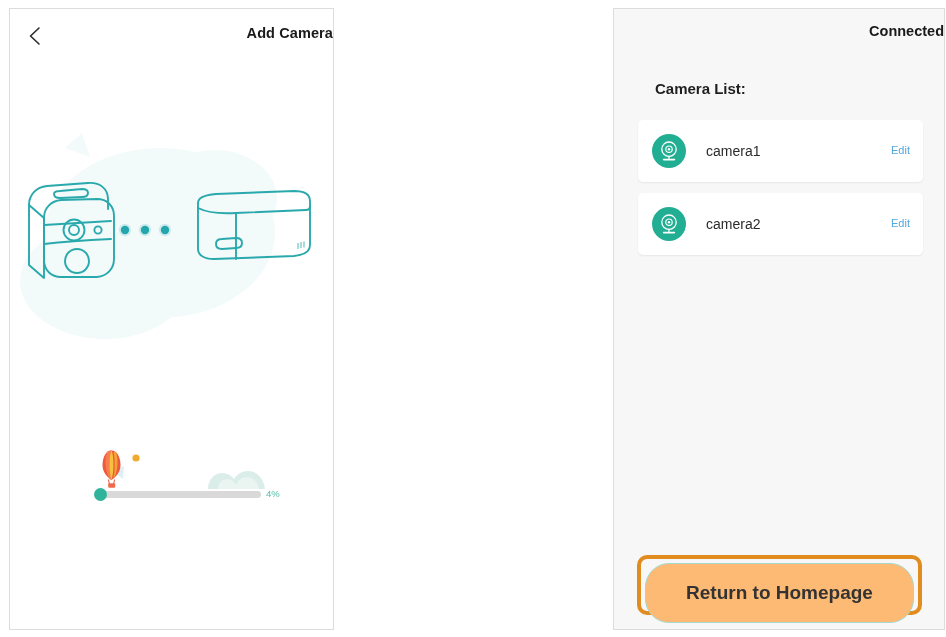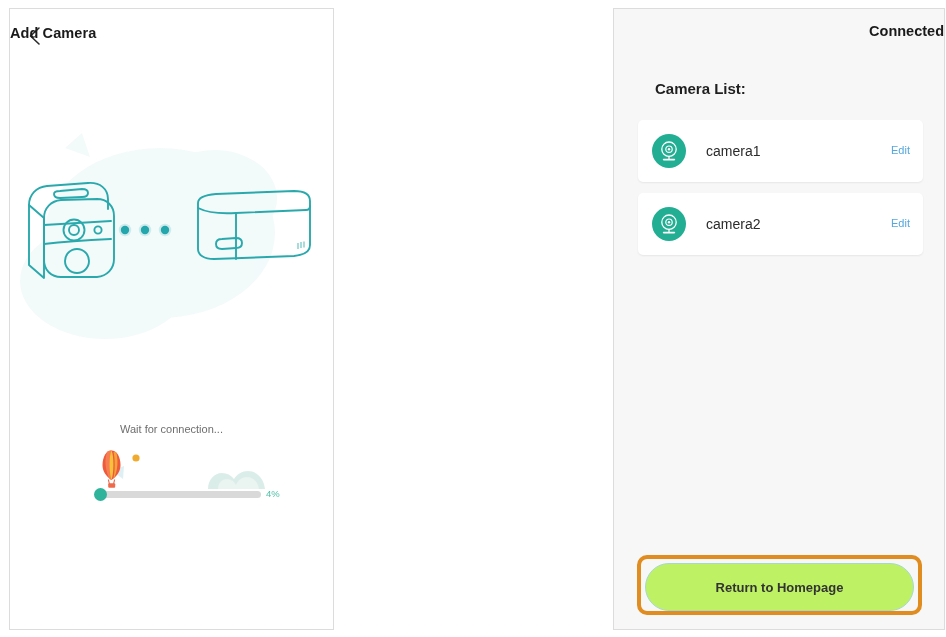--- a/index.html
+++ b/index.html
@@ -42,21 +42,21 @@
     align-items: center;
     justify-content: center;
     cursor: pointer;
   }
   .back-btn svg { display: block; }
   .screen-title {
     position: absolute;
     left: 0;
     right: 0;
     top: 16px;
-    text-align: left;
+    text-align: right;
     font-size: 14.5px;
     font-weight: bold;
     color: #1a1a1a;
     letter-spacing: .1px;
   }
 
   .illus-wrap {
     position: relative;
     width: 325px;
     height: 290px;
@@ -197,29 +197,29 @@
     height: 60px;
     border: 4px solid #e08c1e;
     border-radius: 10px;
     box-sizing: border-box;
   }
   .home-btn {
     position: absolute;
     left: 31px;
     top: 554px;
     width: 269px;
-    height: 48px;
-    background: #bef264;
+    height: 60px;
+    background: #fdba74;
     border: 1px solid #a8d8cd;
     border-radius: 24px;
     box-sizing: border-box;
     display: flex;
     align-items: center;
     justify-content: center;
-    font-size: 13px;
+    font-size: 19px;
     font-weight: bold;
     color: #333333;
     cursor: pointer;
   }
 </style>
 </head>
 <body>
 
 <div class="panel-left">
 
@@ -286,21 +286,20 @@
       </g>
 
       <g stroke="#2aa9ad" stroke-width="1.1" opacity="0.75">
         <path d="M288 130 L288 136"></path>
         <path d="M291 129 L291 135"></path>
         <path d="M294 128.5 L294 134.5"></path>
       </g>
     </svg>
   </div>
 
-  <div class="status-text">Wait for connection...</div>
 
   <div class="progress-block">
     <svg width="200" height="56" viewBox="0 0 200 56">
 
       <circle cx="46" cy="9" r="3.6" fill="#f0ab2f"></circle>
 
       <g opacity="0.55">
         <path d="M118 40 C118 31 124 24 132 24 C137 24 141 26 144 30
                  C147 25 152 22 158 22 C167 22 174 30 175 40 Z" fill="#bfdfd8"></path>
         <path d="M128 40 C128 34 132 30 137 30 C141 30 144 32 146 36

